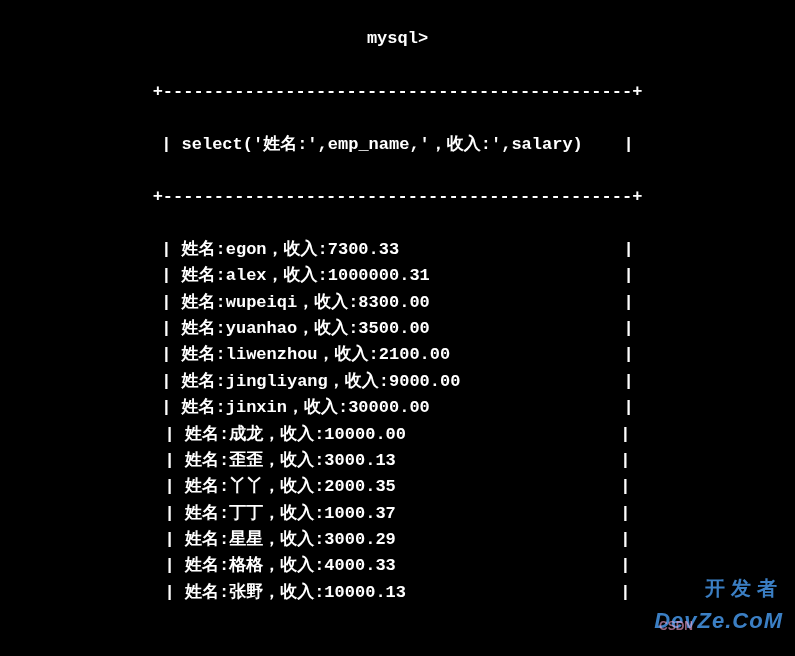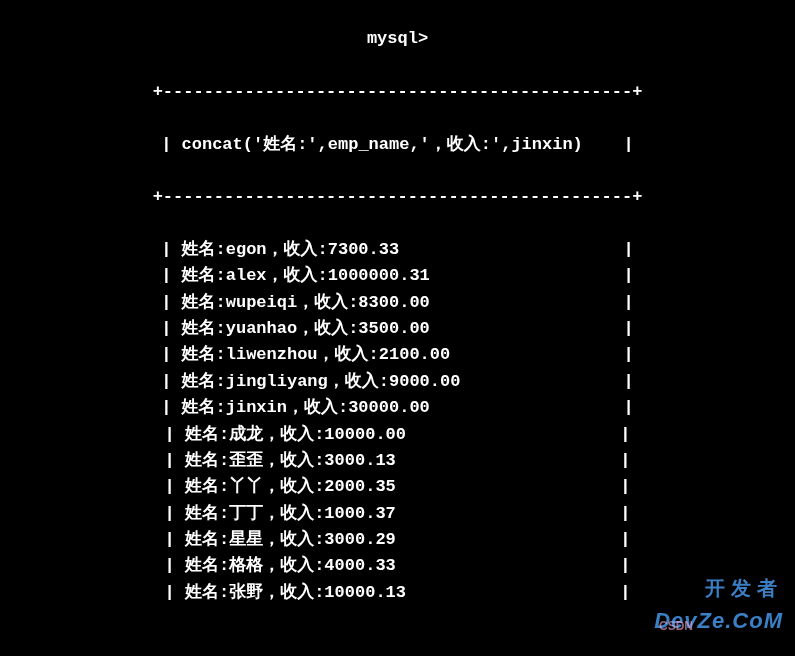--- a/index.html
+++ b/index.html
@@ -58,21 +58,21 @@
       bottom: 2px;
       font-weight: bold;
     }
   </style>
 </head>
 <body>
 
 <div class="terminal">
 <span class="line">mysql&gt;</span>
 <span class="line">+----------------------------------------------+</span>
-<span class="line">| concat('姓名:',emp_name,'，收入:',jinxin)    |</span>
+<span class="line">| select('姓名:',emp_name,'，收入:',salary)    |</span>
 <span class="line">+----------------------------------------------+</span>
 <div id="rows-container"><span class="line">| 姓名:egon，收入:7300.33                      |</span><span class="line">| 姓名:alex，收入:1000000.31                   |</span><span class="line">| 姓名:wupeiqi，收入:8300.00                   |</span><span class="line">| 姓名:yuanhao，收入:3500.00                   |</span><span class="line">| 姓名:liwenzhou，收入:2100.00                 |</span><span class="line">| 姓名:jingliyang，收入:9000.00                |</span><span class="line">| 姓名:jinxin，收入:30000.00                   |</span><span class="line">| 姓名:成龙，收入:10000.00                     |</span><span class="line">| 姓名:歪歪，收入:3000.13                      |</span><span class="line">| 姓名:丫丫，收入:2000.35                      |</span><span class="line">| 姓名:丁丁，收入:1000.37                      |</span><span class="line">| 姓名:星星，收入:3000.29                      |</span><span class="line">| 姓名:格格，收入:4000.33                      |</span><span class="line">| 姓名:张野，收入:10000.13                     |</span></div>
 
 
 </div>
 
 <div class="watermark">
   <span class="wm-under">CSDN</span>
   <div class="wm-top">开发者</div>
   <div class="wm-mid">DevZe.CoM</div>

